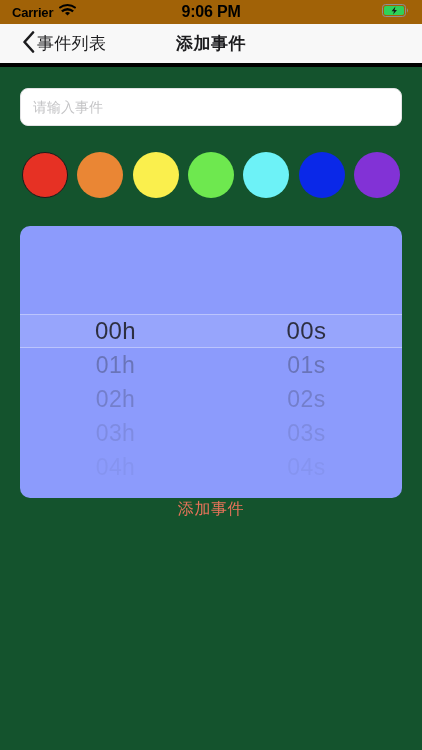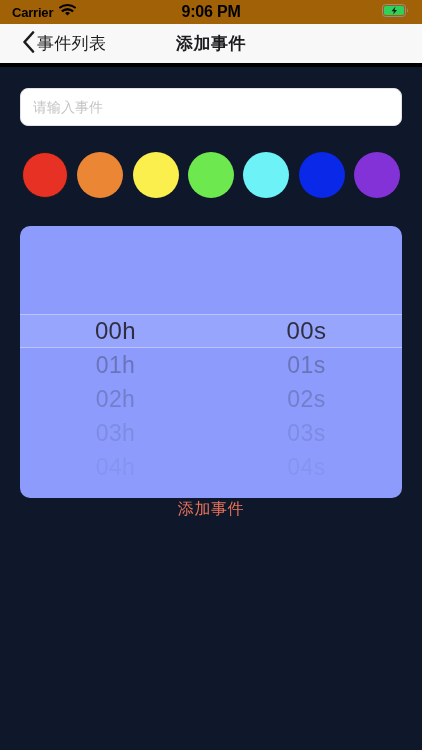--- a/index.html
+++ b/index.html
@@ -91,21 +91,21 @@
     font-weight: bold;
     color: #1c1c1e;
     letter-spacing: 0.5px;
     pointer-events: none;
   }
 
   
   .content {
     flex: 1 1 auto;
     position: relative;
-    background: #0f172a;
+    background: #14532d;
     padding: 0 20px;
   }
 
   
   .event-input {
     margin-top: 21px;
     width: 100%;
     height: 38px;
     border: 1px solid #e2e2e4;
     border-radius: 8px;

